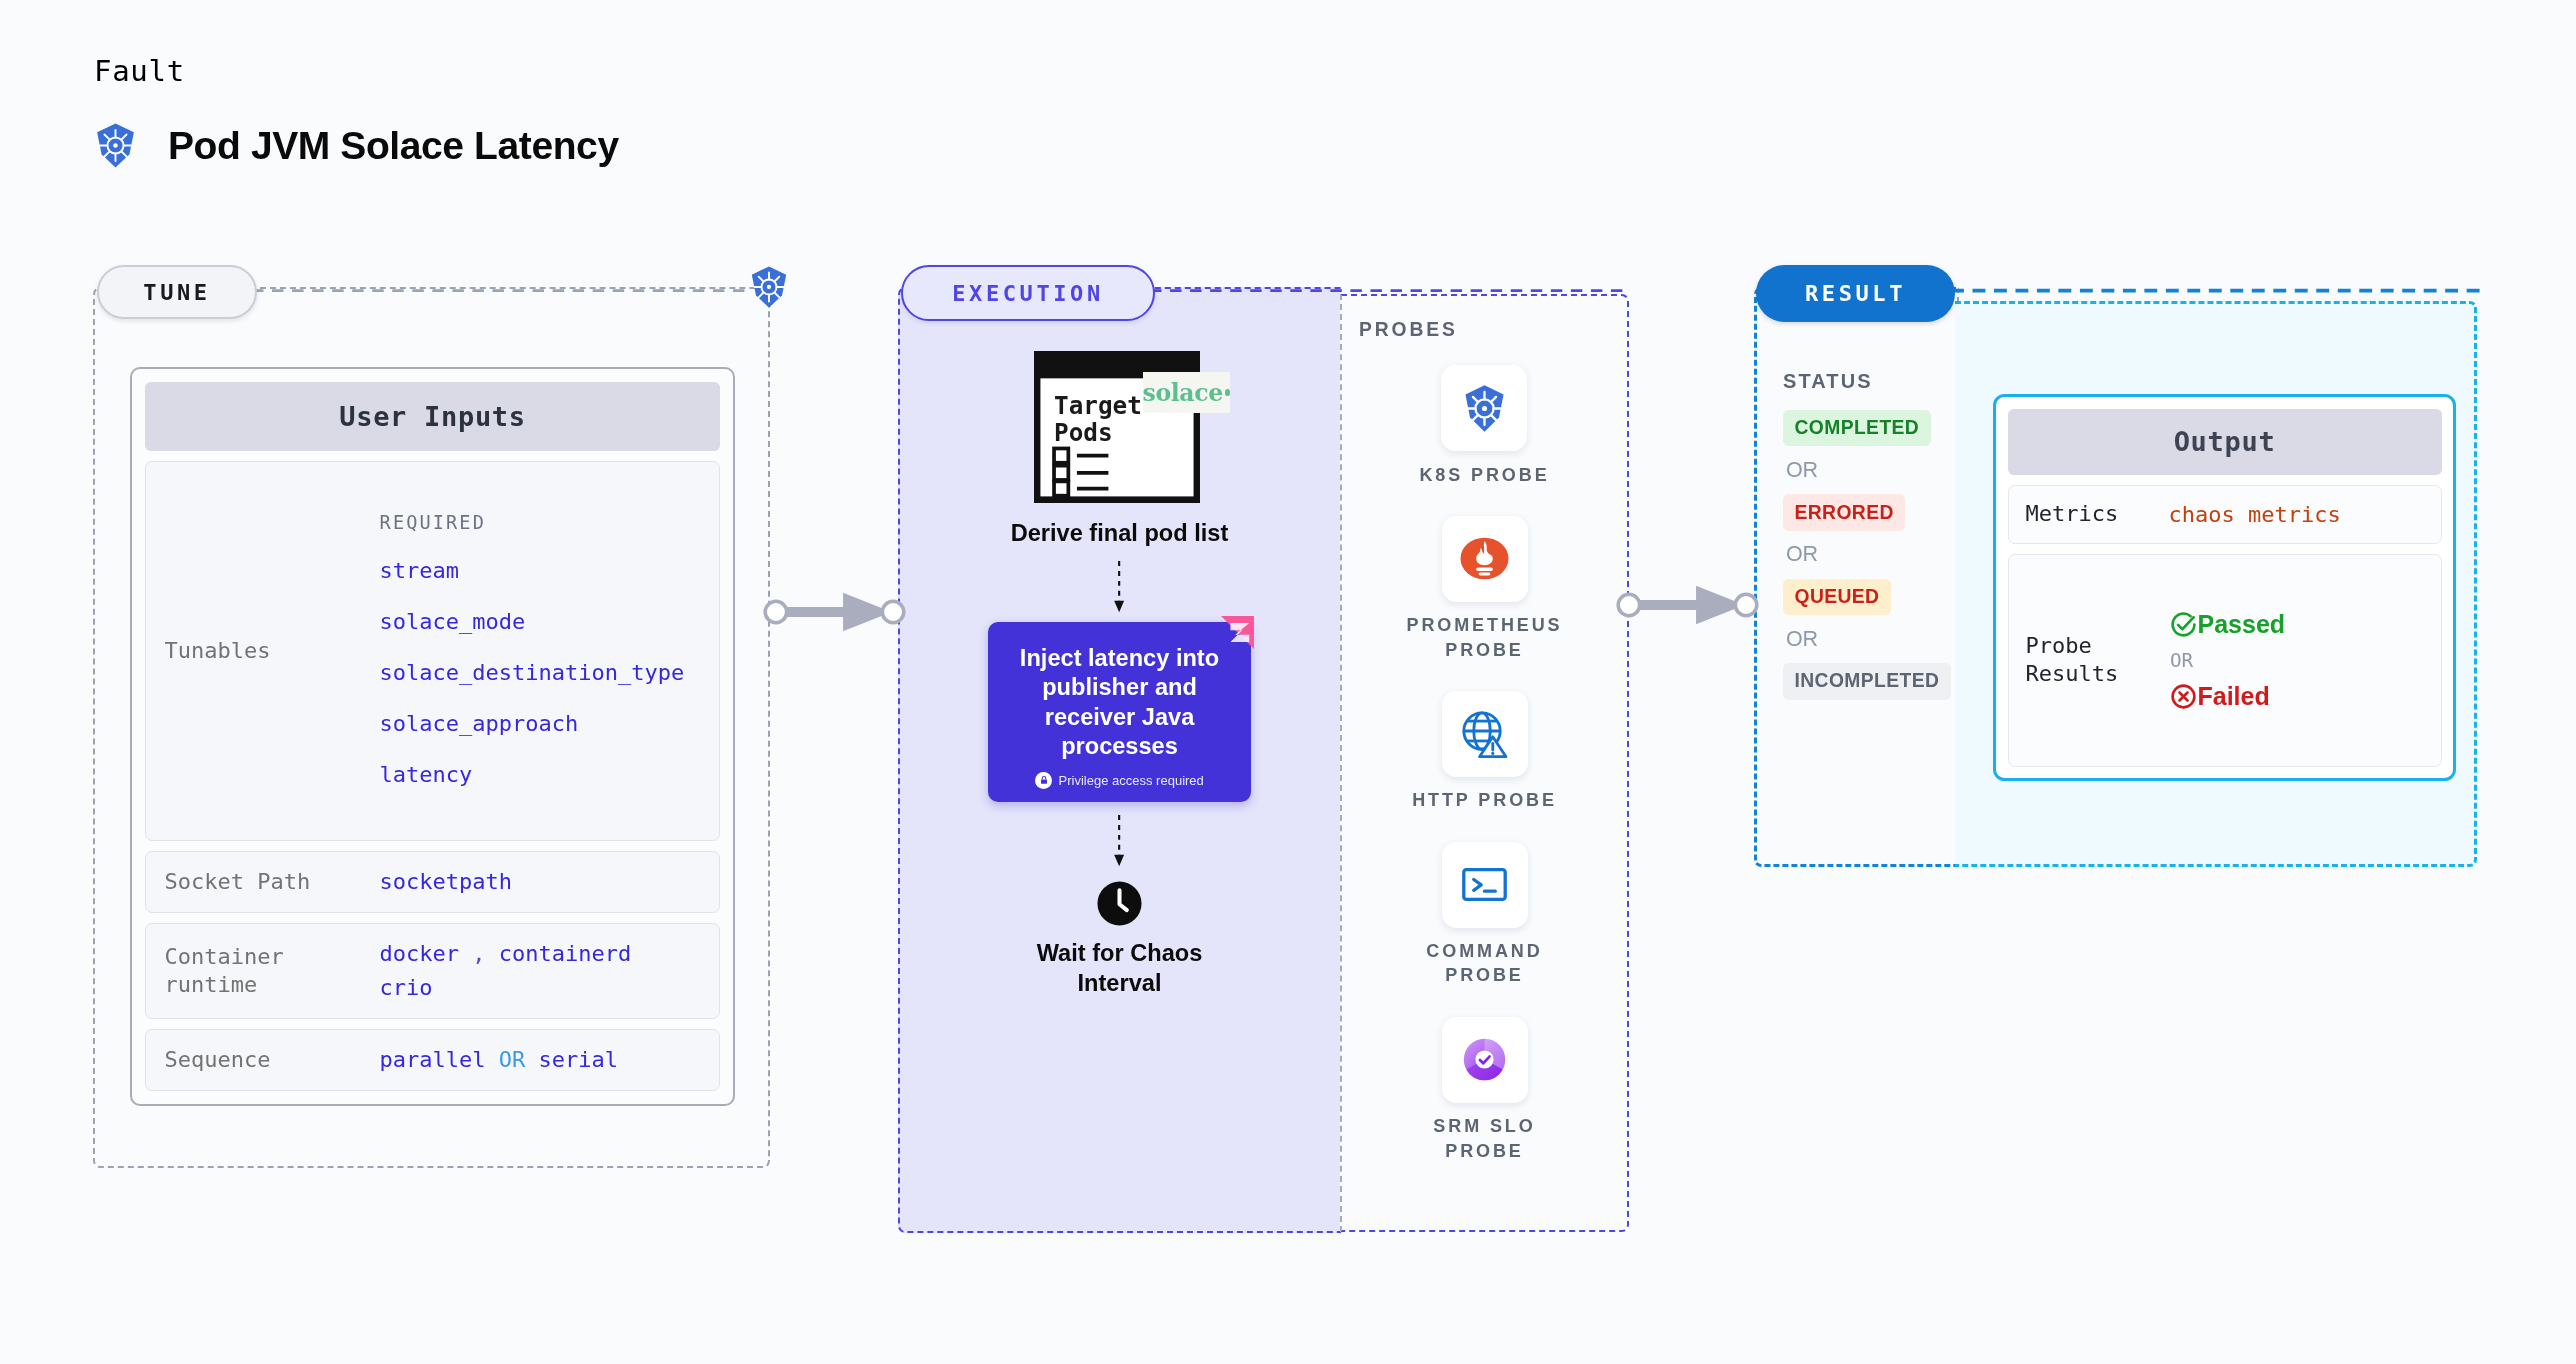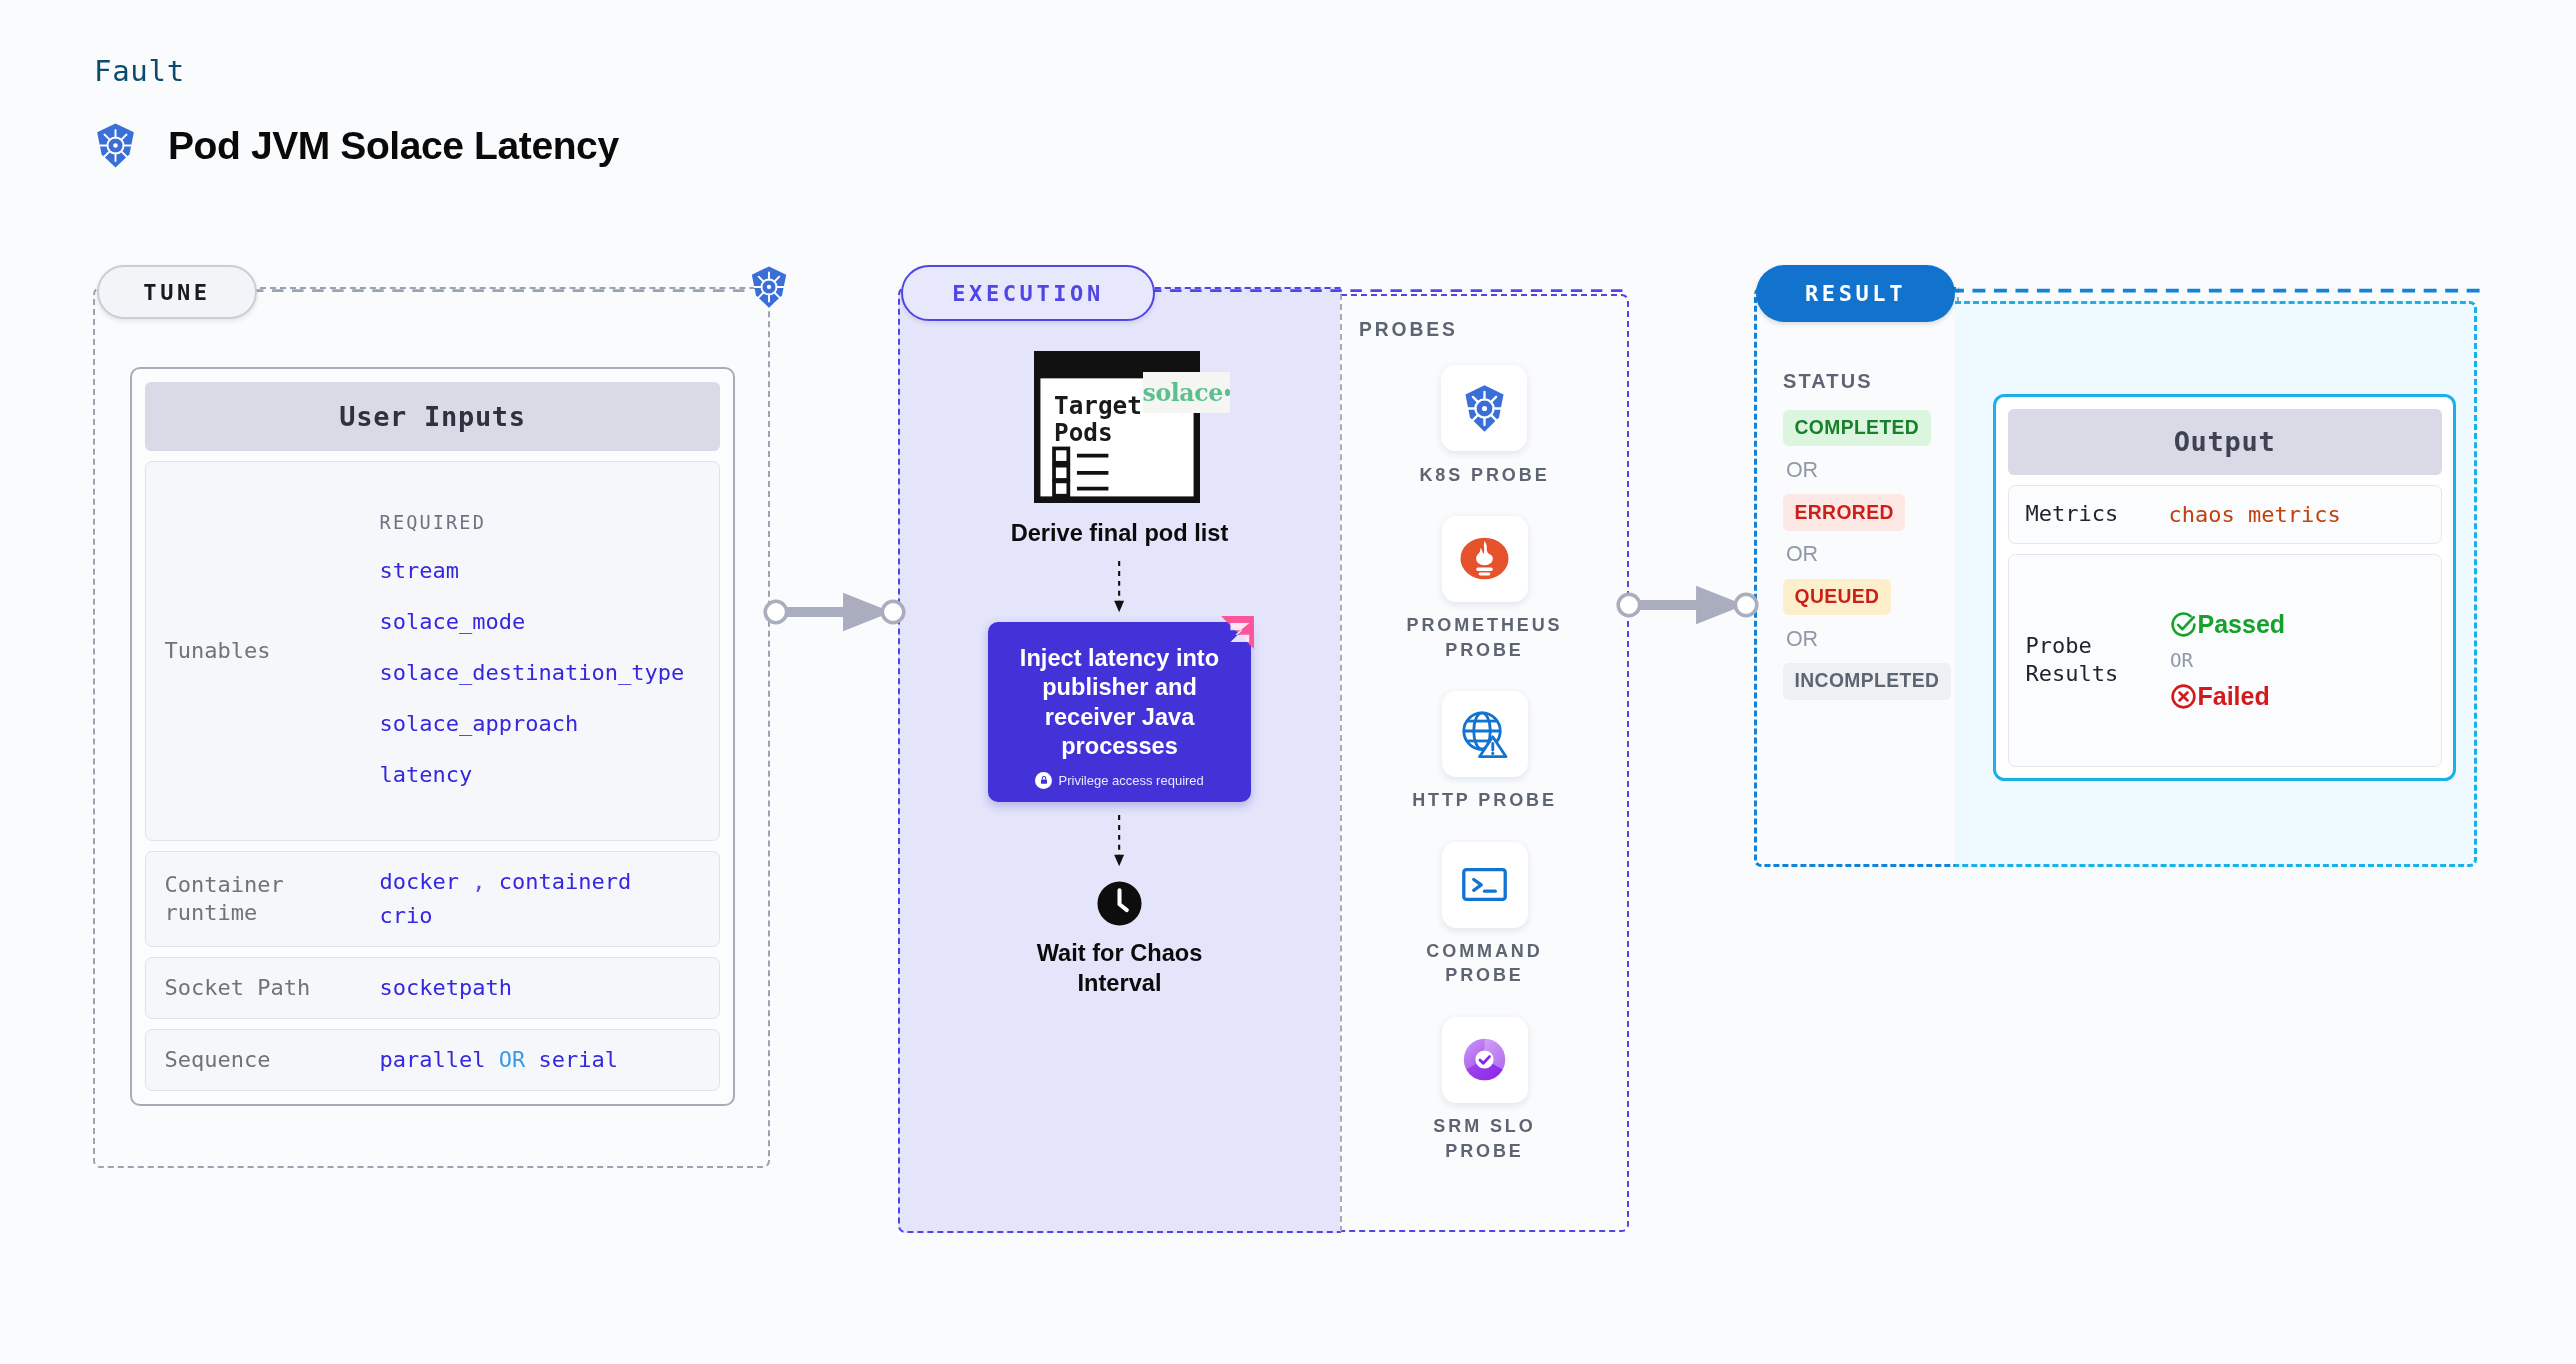--- a/index.html
+++ b/index.html
@@ -8,21 +8,21 @@
     background: #f9fbfd;
     font-family: "Liberation Sans", sans-serif;
     overflow: hidden;
   }
   .page { position: relative; width: 2576px; height: 1365px; }
 
   
   .hdr-fault {
     position: absolute; left: 94px; top: 54px;
     font-family: "DejaVu Sans Mono", monospace;
-    font-size: 29px; color: #0c4a6e; letter-spacing: 0.7px;
+    font-size: 29px; color: #000000; letter-spacing: 0.7px;
   }
   .hdr-row {
     position: absolute; left: 92px; top: 122px;
     display: flex; align-items: center; gap: 29px;
   }
   .hdr-title {
     font-family: "Liberation Sans", sans-serif;
     font-weight: bold; font-size: 39px; color: #0a0a0a;
     letter-spacing: -0.4px;
   }
@@ -349,33 +349,33 @@
           <span>stream</span>
           <span>solace_mode</span>
           <span>solace_destination_type</span>
           <span>solace_approach</span>
           <span>latency</span>
         </div>
       </div>
     </div>
 
     <div class="ui-row">
+      <div class="ui-row-label">Socket Path</div>
+      <div class="ui-row-vals">
+        <span>socketpath</span>
+      </div>
+    </div>
+
+    <div class="ui-row">
       <div class="ui-row-label">Container runtime</div>
       <div class="ui-row-vals">
         <span>docker</span>
         <span class="punct">,</span>
         <span>containerd</span><br>
         <span>crio</span>
-      </div>
-    </div>
-
-    <div class="ui-row">
-      <div class="ui-row-label">Socket Path</div>
-      <div class="ui-row-vals">
-        <span>socketpath</span>
       </div>
     </div>
 
     <div class="ui-row">
       <div class="ui-row-label">Sequence</div>
       <div class="ui-row-vals">
         <span>parallel</span>
         <span class="or-kw">OR</span>
         <span>serial</span>
       </div>

